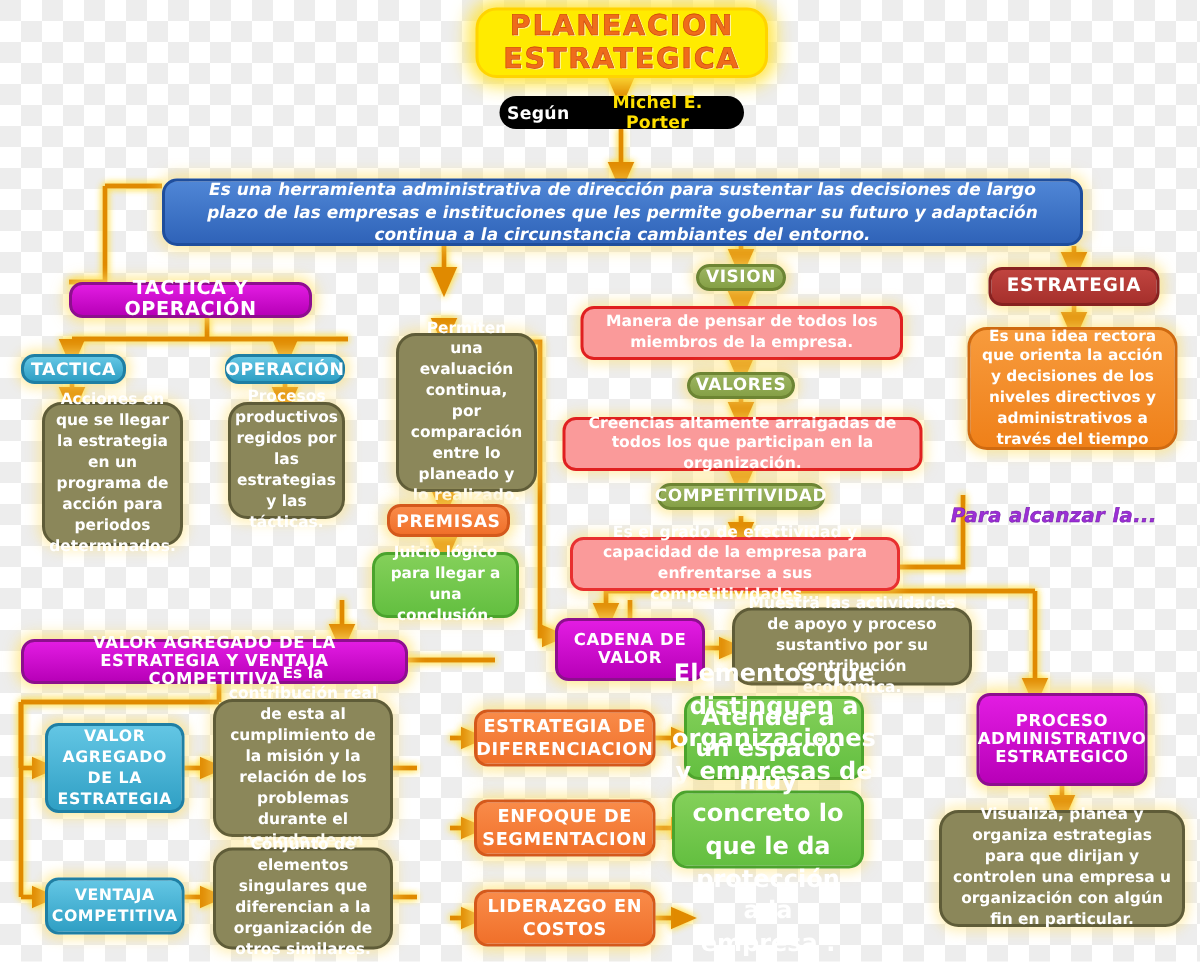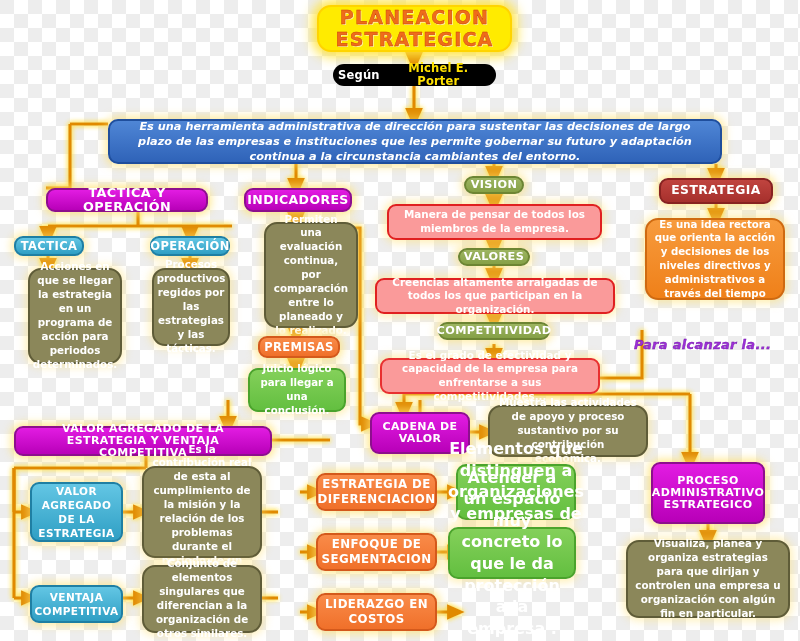--- a/index.html
+++ b/index.html
@@ -301,23 +301,20 @@
     <span>Acciones en que se llegar la estrategia en un programa de acción para periodos determinados.</span>
   </div>
 
   <div class="node cyan" style="left:150px; top:236px; width:80px; height:20px;">
     <span>OPERACIÓN</span>
   </div>
   <div class="node olive" style="left:152px; top:268px; width:78px; height:78px;">
     <span>Procesos productivos regidos por las estrategias y las tácticas.</span>
   </div>
 
-  <div class="node magenta" style="left:244px; top:188px; width:108px; height:24px;">
-    <span>INDICADORES</span>
-  </div>
   <div class="node olive" style="left:264px; top:222px; width:94px; height:106px;text-align:center;">
     <span>Permiten una evaluación continua, por comparación entre lo planeado y lo realizado.</span>
   </div>
   <div class="node orange-hdr" style="left:258px; top:336px; width:82px; height:22px;">
     <span>PREMISAS</span>
   </div>
   <div class="node green-body" style="left:248px; top:368px; width:98px; height:44px;">
     <span>Juicio lógico para llegar a una conclusión.</span>
   </div>
 

